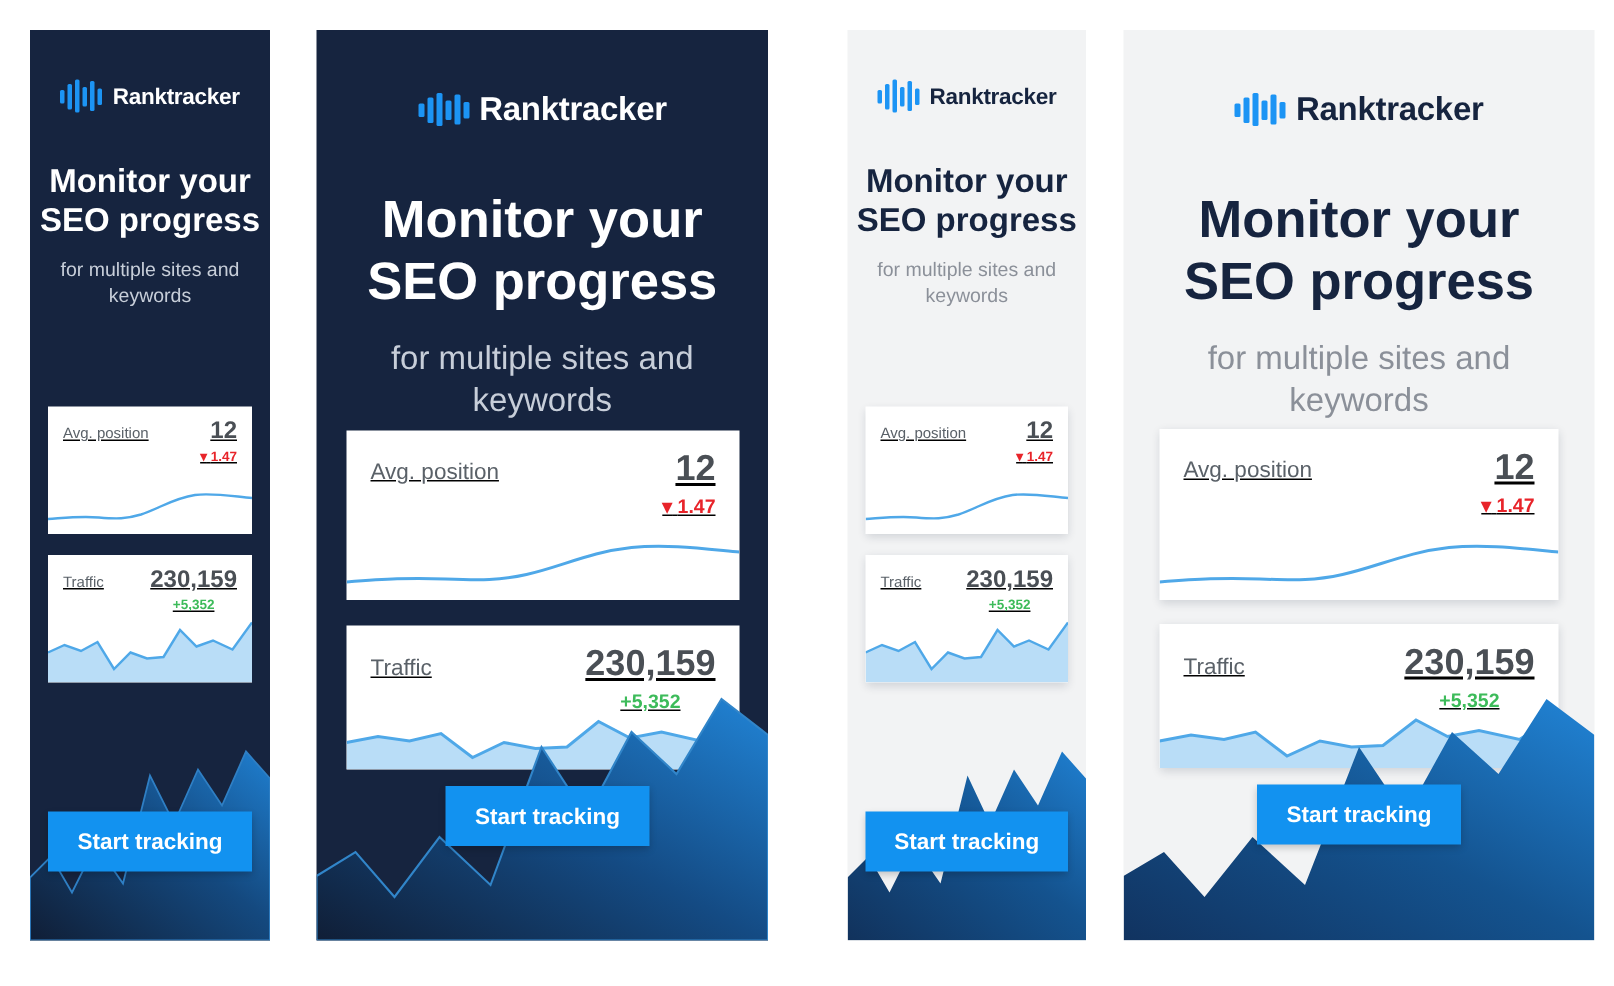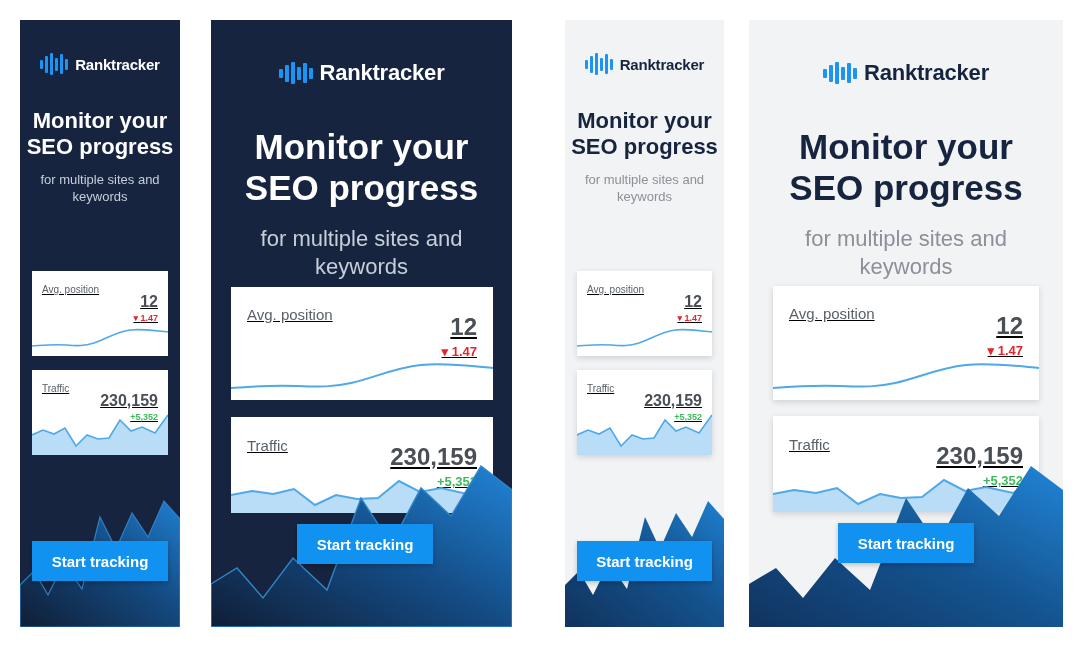--- a/index.html
+++ b/index.html
@@ -34,23 +34,23 @@
   .light .headline{color:#16243f;}
   .subhead{text-align:center;line-height:1.3;}
   .dark .subhead{color:#c7ced9;}
   .light .subhead{color:#8b9099;}
 
   
   .card{position:absolute;background:#ffffff;overflow:hidden;text-decoration:underline;}
   .light .card{box-shadow:0 2px 6px rgba(20,30,55,.16);}
   .card .c-row{display:flex;justify-content:space-between;align-items:flex-start;}
   .c-label{color:#5a6168;font-weight:normal;}
-  .c-right{text-align:right;margin-top:14px;}
+  .c-right{text-align:right;}
   .c-value{color:#4a4f55;font-weight:bold;line-height:1;}
-  .c-delta{font-weight:bold;white-space:nowrap;}
+  .c-delta{font-weight:bold;white-space:nowrap;text-align:center;}
   .c-delta.down{color:#e8242a;}
   .c-delta.up{color:#3dbb5a;}
   .spark{position:absolute;left:0;right:0;bottom:0;}
   .spark svg{display:block;width:100%;height:100%;}
 
   
   .cta{position:absolute;background:#1292f0;color:#fff;border:0;
        font-weight:bold;text-align:center;cursor:pointer;
        display:flex;align-items:center;justify-content:center;
        box-shadow:0 2px 5px rgba(0,0,0,.22);}

